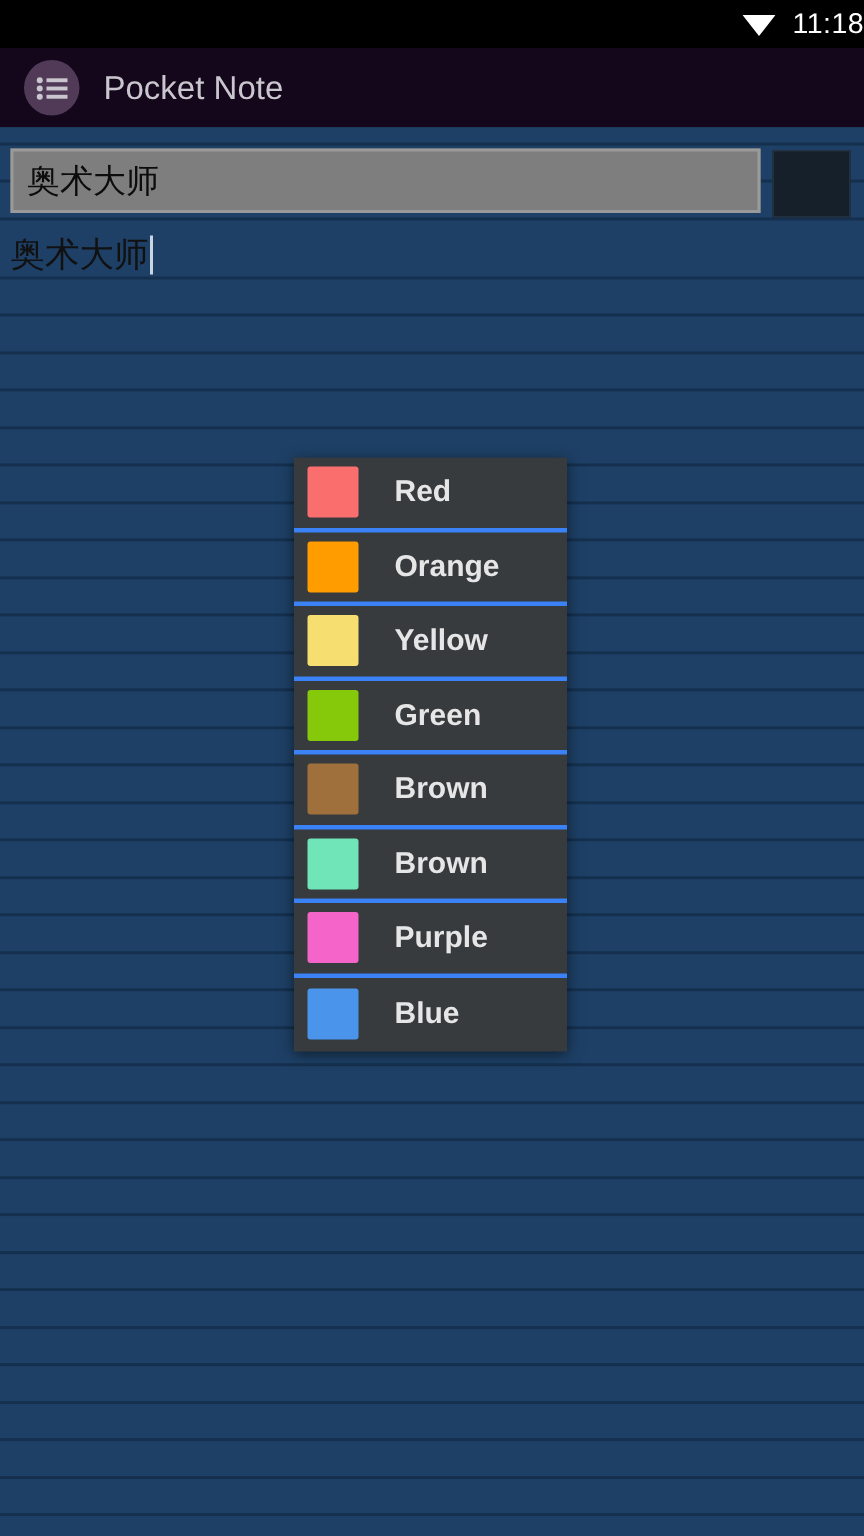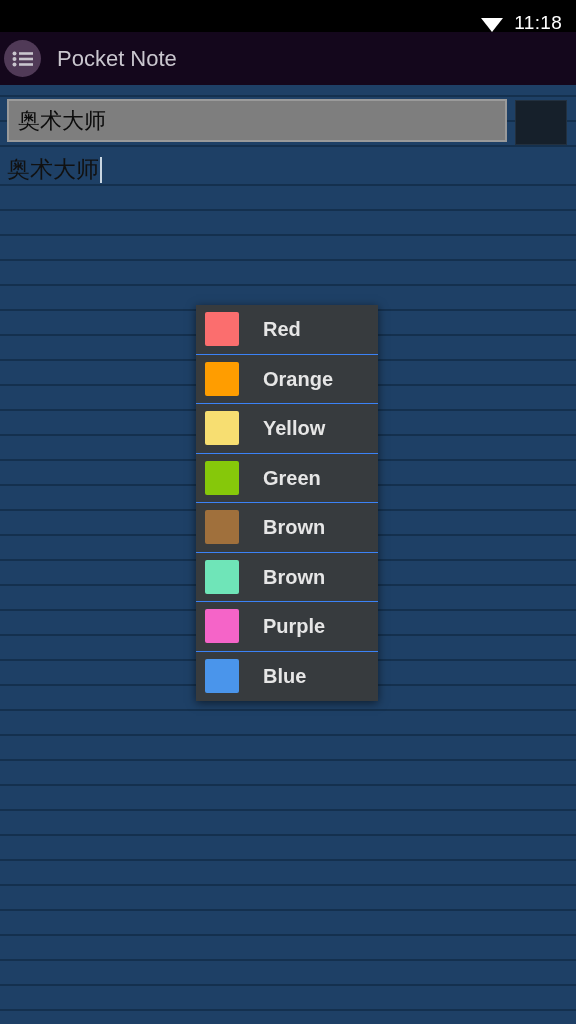--- a/index.html
+++ b/index.html
@@ -19,23 +19,22 @@
   }
 
   
   .status-bar {
     position: absolute;
     top: 0; left: 0;
     width: 576px;
     height: 32px;
     background: #000000;
     display: flex;
-    align-items: flex-end;
+    align-items: center;
     justify-content: flex-end;
-    padding-right: 14px;
     box-sizing: border-box;
   }
   .status-wifi {
     width: 22px;
     height: 16px;
     margin-right: 11px;
     display: block;
   }
   .status-time {
     color: #FFFFFF;
@@ -46,21 +45,21 @@
 
   
   .action-bar {
     position: absolute;
     top: 32px; left: 0;
     width: 576px;
     height: 53px;
     background: #14071C;
     display: flex;
     align-items: center;
-    padding-left: 4px;
+    padding-left: 16px;
     box-sizing: border-box;
   }
   .app-icon {
     width: 37px;
     height: 37px;
     border-radius: 50%;
     background: #503A57;
     display: flex;
     align-items: center;
     justify-content: center;
@@ -151,21 +150,21 @@
     background: #373B3E;
     box-shadow: 0 2px 9px rgba(0,0,0,0.55);
     overflow: hidden;
   }
   .color-row {
     height: 49.5px;
     display: flex;
     align-items: center;
     padding-left: 9px;
     box-sizing: border-box;
-    border-bottom: 1px solid #3b82f6;
+    border-bottom: 3px solid #3b82f6;
   }
   .color-row:last-child { border-bottom: none; }
   .color-chip {
     width: 34px;
     height: 34px;
     border-radius: 2px;
     flex: 0 0 auto;
   }
   .color-label {
     margin-left: 24px;

